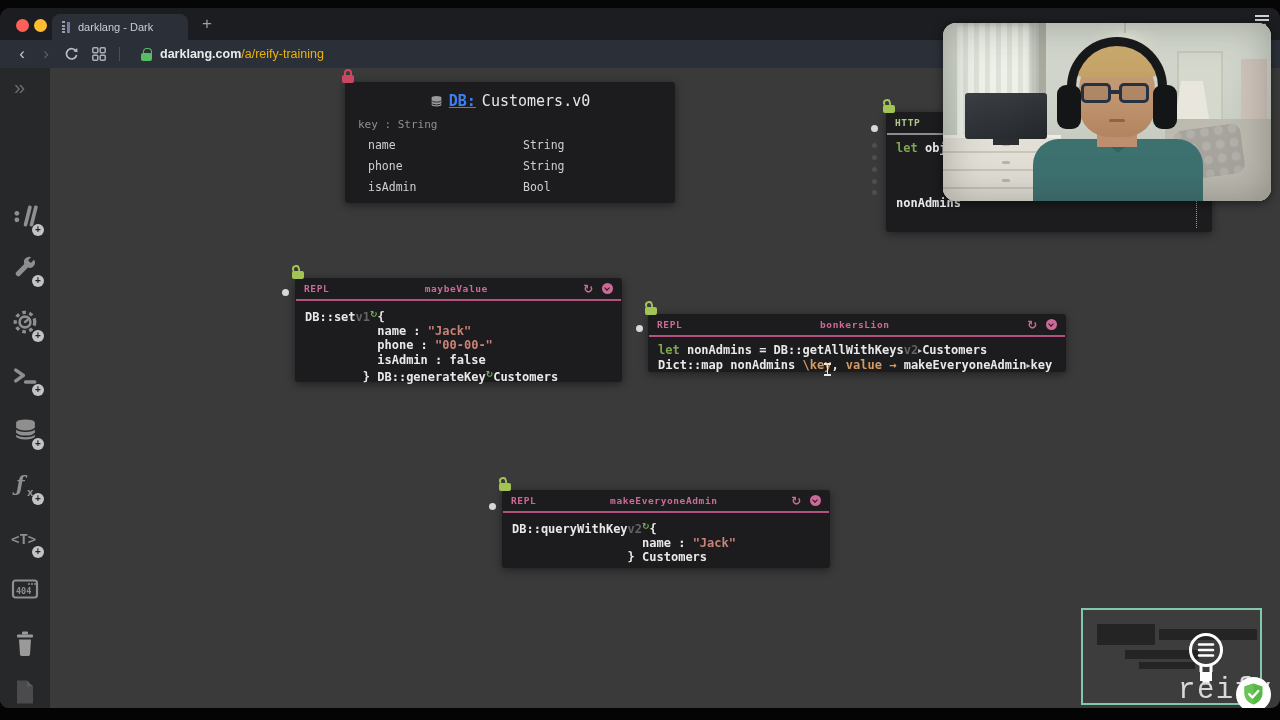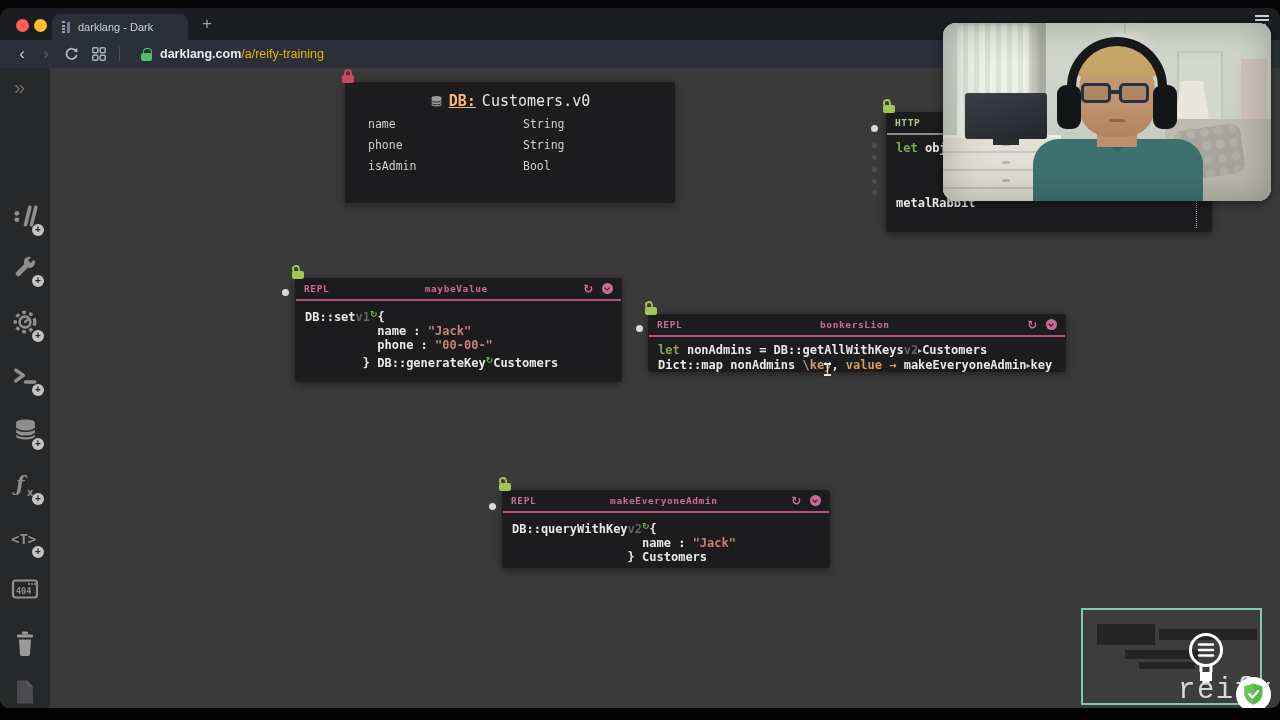--- a/index.html
+++ b/index.html
@@ -83,21 +83,21 @@
   .seg.ver { color:#636363; }
   .seg.exec { color:#6db84d; font-family:"DejaVu Sans", sans-serif; font-size:9px; vertical-align:4px; font-weight:bold; }
   .seg.play { color:#cccccc; font-family:"DejaVu Sans", sans-serif; font-size:8px; vertical-align:1px; }
   .dot { position:absolute; border-radius:50%; }
   .dot-w { width:7px; height:7px; background:#d8d8d8; }
   .dot-g { width:5px; height:5px; background:#4e4e4e; }
 
   
   .db-title { display:flex; justify-content:center; align-items:center; gap:6px; padding-top:10px;
               font-family:"DejaVu Sans Mono", monospace; font-size:15px; color:#e6e6e6; }
-  .db-title .kind { font-weight:bold; color:#fdba74;text-decoration:underline; }
+  .db-title .kind { font-weight:bold; color:#3b82f6;text-decoration:underline; }
   .db-key { margin:8px 0 0 13px; font-family:"DejaVu Sans Mono", monospace; font-size:11px; color:#8f8f8f; }
   .db-row { display:flex; margin:7px 0 0 23px; font-family:"DejaVu Sans Mono", monospace; font-size:11.5px; color:#cfcfcf;align-items:center; }
   .db-row .f { width:155px; }
   .httplabel { color:#aec88b !important; }
   .dotline { position:absolute; right:15px; bottom:4px; width:0; height:30px; border-left:1px dotted #9a9a9a; }
   .gap { height:41px; }
 
   
   .ibeam { position:absolute; width:9px; height:13px; }
   .ibeam .v { position:absolute; left:3.5px; top:1px; width:1.6px; height:11px; background:#e8e8e8; box-shadow:0 0 1px #222; }
@@ -316,20 +316,21 @@
         </div>
       <div class="db-title">
         <svg width="13" height="15" viewBox="0 0 24 24">
           <ellipse cx="12" cy="5" rx="9" ry="3.2" fill="#9a9a9a"></ellipse>
           <path d="M3 5 v13 a9 3.2 0 0 0 18 0 v-13 z" fill="#9a9a9a"></path>
           <path d="M3 10 a9 3.2 0 0 0 18 0 M3 15 a9 3.2 0 0 0 18 0" fill="none" stroke="#1c1c1e" stroke-width="1.6"></path>
         </svg>
         <span class="kind">DB:</span>
         <span>Customers.v0</span>
       </div>
+      <div class="db-key">key : String</div>
       <div class="db-row">
         <span class="f">name</span>
         <span>String</span>
       </div>
       <div class="db-row">
         <span class="f">phone</span>
         <span>String</span>
       </div>
       <div class="db-row">
         <span class="f">isAdmin</span>
@@ -342,21 +343,21 @@
           <div class="sh"></div>
           <div class="body"></div>
         </div>
       <div class="bhead">
         <span class="kind httplabel">HTTP</span>
       </div>
       <div class="rule rule-gray"></div>
       <div class="codewrap">
         <div class="cl"><span class="seg kw">let </span><span class="seg code">obj</span></div>
         <div class="gap"></div>
-        <div class="cl"><span class="seg code">metalRabbit</span></div>
+        <div class="cl"><span class="seg code">nonAdmins</span></div>
       </div>
       <div class="dotline"></div>
     </div>
     <div class="dot dot-w" style="left:871px; top:117px;"></div>
     <div class="dot dot-g" style="left:872px; top:135px;"></div>
     <div class="dot dot-g" style="left:872px; top:147px;"></div>
     <div class="dot dot-g" style="left:872px; top:159px;"></div>
     <div class="dot dot-g" style="left:872px; top:171px;"></div>
     <div class="dot dot-g" style="left:872px; top:182px;"></div>
 
@@ -371,20 +372,21 @@
         <span class="refresh">↻</span>
         <span class="ccirc">
             <div></div>
           </span>
       </div>
       <div class="rule"></div>
       <div class="codewrap">
         <div class="cl"><span class="seg code">DB::set</span><span class="seg ver">v1</span><span class="seg exec">↻</span><span class="seg code">{</span></div>
         <div class="cl"><span class="seg code">          name : </span><span class="seg str">"Jack"</span></div>
         <div class="cl"><span class="seg code">          phone : </span><span class="seg str">"00-00-"</span></div>
+        <div class="cl"><span class="seg code">          isAdmin : false</span></div>
         <div class="cl"><span class="seg code">        } DB::generateKey</span><span class="seg exec">↻</span><span class="seg code">Customers</span></div>
       </div>
     </div>
     <div class="dot dot-w" style="left:282px; top:281px;"></div>
 
     <div class="dbox" style="left:648px; top:306px; width:418px; height:58px;">
       <div class="boxlock lock-green">
           <div class="sh"></div>
           <div class="body"></div>
         </div>

